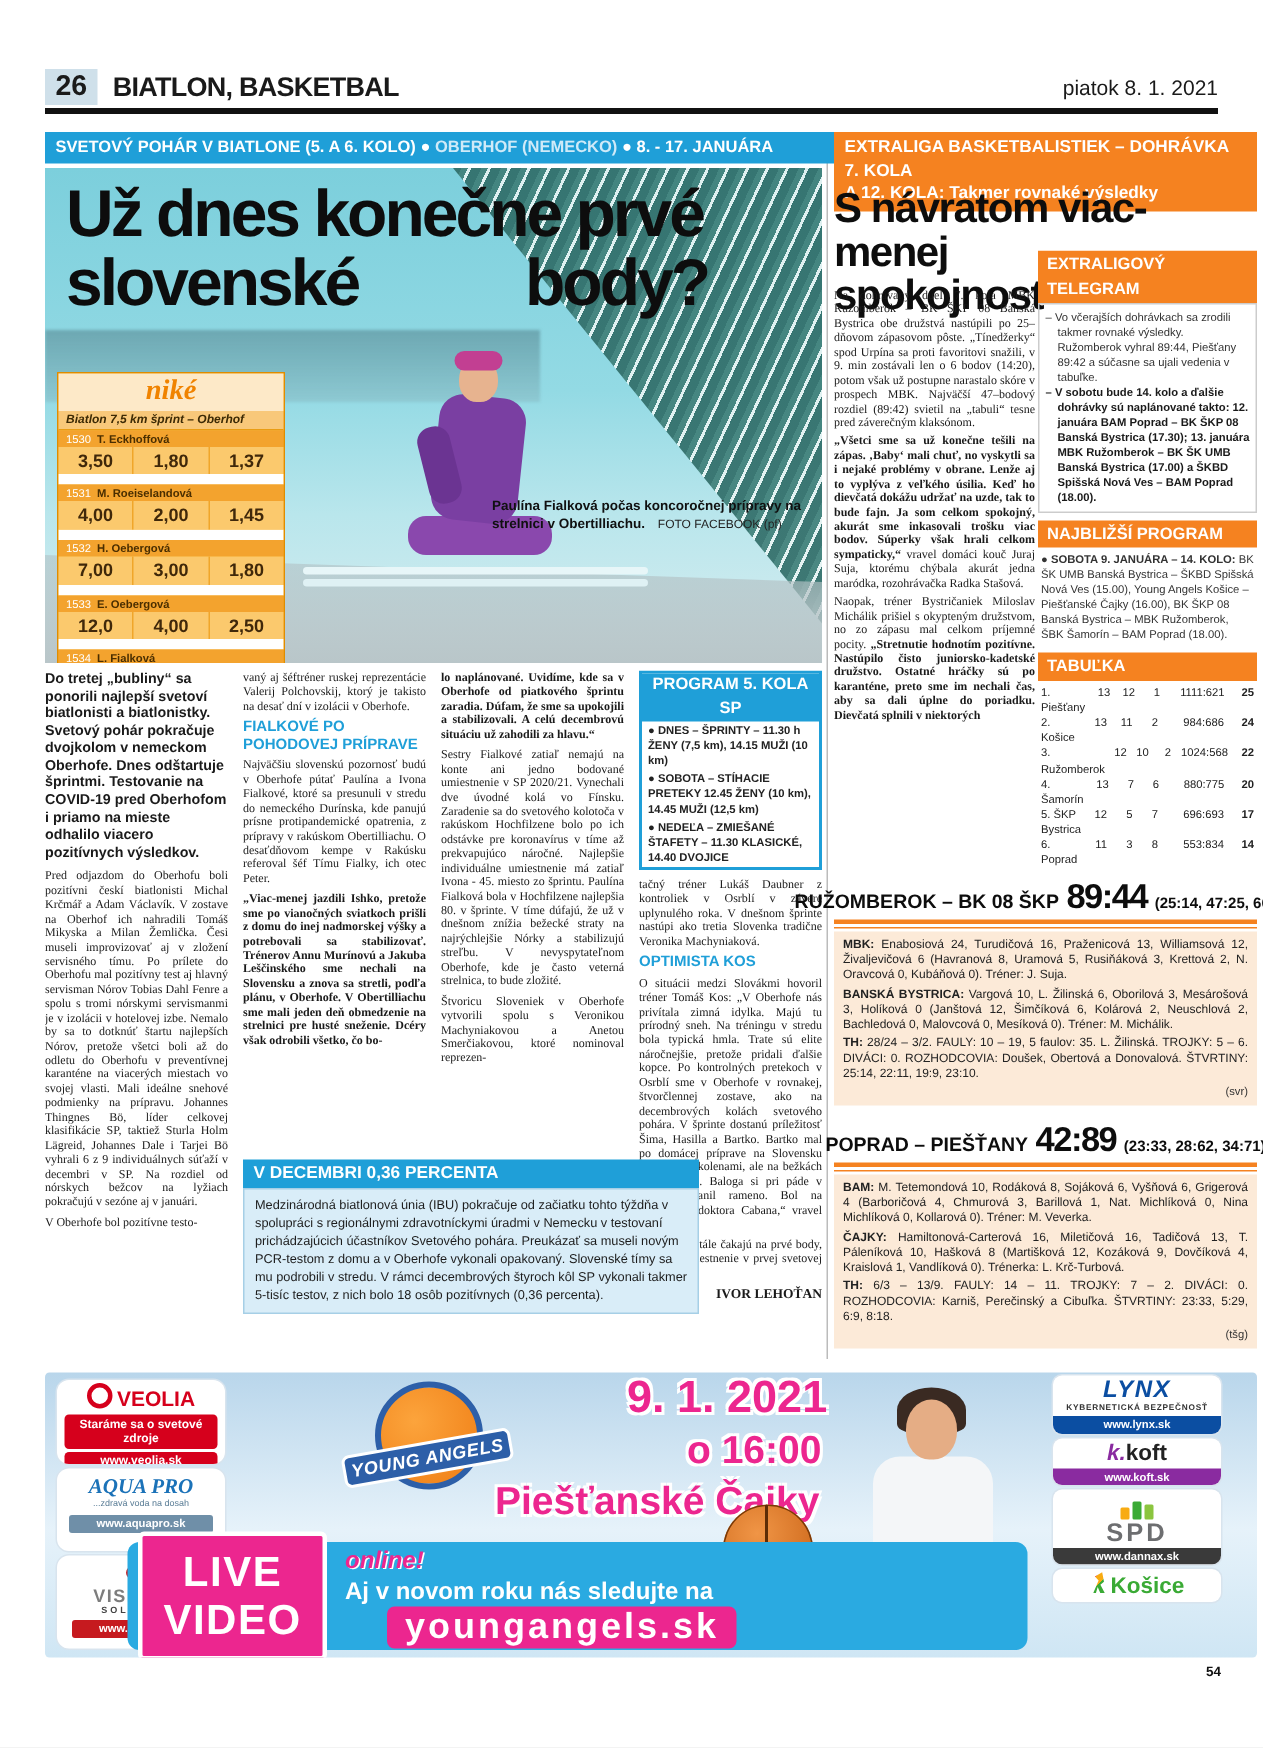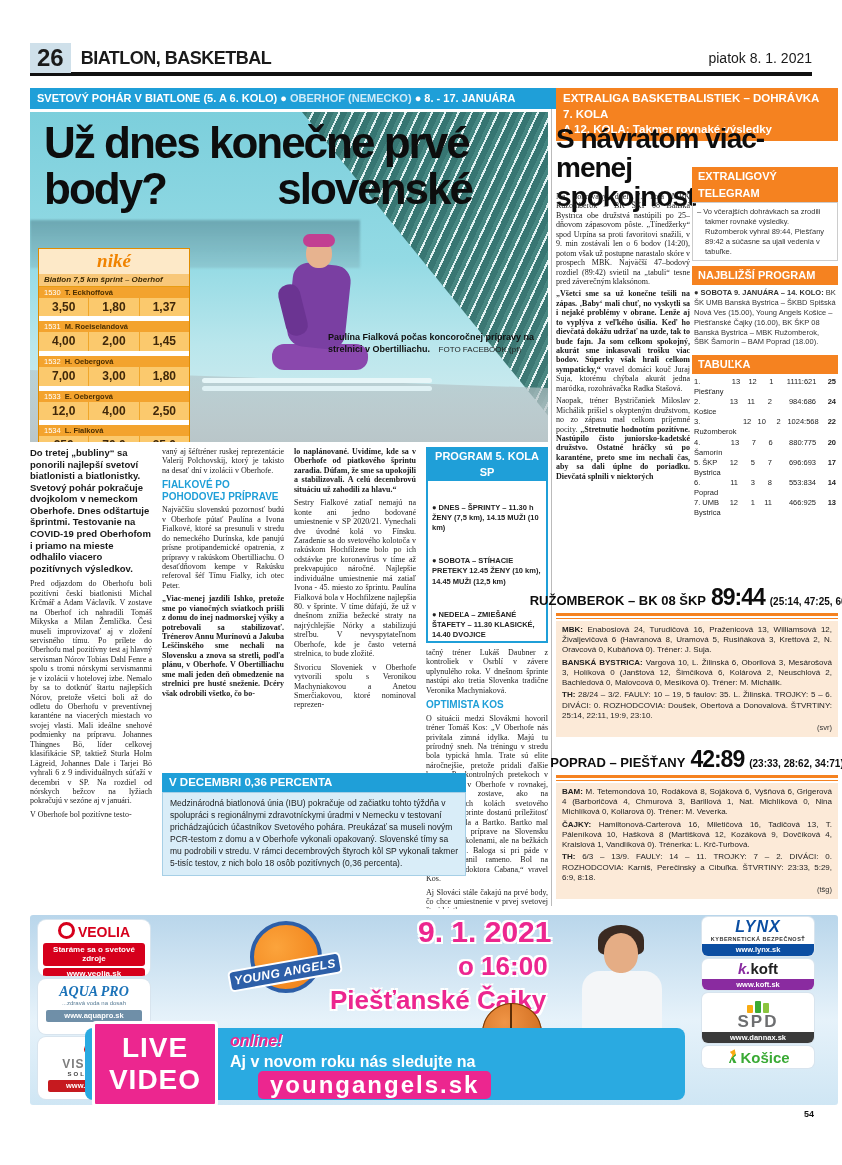--- a/index.html
+++ b/index.html
@@ -2,21 +2,21 @@
 <html><head>
 <meta charset="utf-8">
 <style>
   html,body{margin:0;padding:0;background:#e9e9e9;}
   .page{position:relative;width:842px;height:1165px;background:#fff;overflow:hidden;
         font-family:"Liberation Serif",serif;color:#1a1a1a;}
   
   .masthead{position:absolute;left:30px;top:44px;width:782px;height:28px;
             border-bottom:4px solid #111;display:flex;align-items:center;
             font-family:"Liberation Sans",sans-serif;}
-  .pageno{background:#cfe0ea;font-weight:bold;font-size:24px;padding:1px 7px;margin-right:10px;}
+  .pageno{background:#cfe0ea;font-weight:bold;font-size:19px;padding:1px 7px;margin-right:10px;}
   .sectitle{font-weight:bold;font-size:18px;letter-spacing:-.5px;}
   .dateline{margin-left:auto;font-size:14px;font-family:"Liberation Sans",sans-serif;}
   .vdivider{position:absolute;left:551px;top:88px;width:1px;height:818px;background:#bbb;}
   
   .banner-blue{position:absolute;left:30px;top:88px;width:594px;box-sizing:border-box;
                background:#1f9fd8;color:#fff;font:bold 11px/1.5 "Liberation Sans",sans-serif;
                padding:2px 7px;white-space:nowrap;}
   .banner-blue .mid{color:#cfeaf8;font-weight:bold;}
   .banner-orange{position:absolute;left:556px;top:88px;width:282px;box-sizing:border-box;
                  background:#f58220;color:#fff;font:bold 11.5px/1.35 "Liberation Sans",sans-serif;
@@ -46,37 +46,37 @@
            font:bold 9px/1.3 "Liberation Sans",sans-serif;color:#101010;}
   .caption .credit{font-weight:normal;font-size:8px;color:#222;margin-left:6px;}
   
   .nike{position:absolute;left:8px;top:136px;width:150px;background:#f7a823;
         border:1px solid #e08c00;font-family:"Liberation Sans",sans-serif;}
   .nike-logo{background:#fde9c8;text-align:center;font:bold italic 19px/1.2 "Liberation Serif",serif;
              color:#f08300;padding:1px 0;}
   .nike-event{background:#f8c succ;}
   .nike-event{background:#f8c87a;font:bold italic 8px/1.5 "Liberation Sans",sans-serif;color:#3c2a05;
               padding:0 5px;border-bottom:1px solid #e99d13;}
-  .nk-row{border-bottom:5px solid #ffffff;}
+  .nk-row{border-bottom:7px solid #ffffff;}
   .nk-strip{background:#f3a32e;padding:1px 5px;font-size:7.5px;color:#4a2e00;font-weight:bold;}
   .nk-strip .code{color:#fff;font-weight:normal;margin-right:4px;}
   .nk-odds{display:flex;background:#fbc96d;}
   .nk-odds span{flex:1;text-align:center;font:bold 12px/1.55 "Liberation Sans",sans-serif;color:#40280a;}
   .nk-odds span + span{border-left:1px solid #f0a62a;}
   
   .cols{position:absolute;left:30px;top:447px;width:518px;height:462px;display:flex;gap:10px;overflow:hidden;}
   .col{width:122px;overflow:hidden;}
   .bodyp{font:8px/1.18 "Liberation Serif",serif;text-align:justify;margin:0 0 4px 0;}
   .bodyp.bold{font-weight:bold;}
   .lede{font:bold 9.5px/1.22 "Liberation Sans",sans-serif;margin:0 0 5px 0;text-align:left;}
   .subhead{font:bold 10px/1.15 "Liberation Sans",sans-serif;color:#1f9fd8;margin:4px 0 3px 0;}
   .byline{font:bold 9px/1.2 "Liberation Serif",serif;text-align:right;margin-top:3px;}
   .program-box{border:2px solid #1f9fd8;margin-bottom:5px;}
   .program-hd{background:#1f9fd8;color:#fff;text-align:center;font:bold 11px/1.45 "Liberation Sans",sans-serif;}
-  .pg-item{font:bold 7.5px/1.35 "Liberation Sans",sans-serif;padding:1px 4px;color:#222;margin-top:21px;}
+  .pg-item{font:bold 7.5px/1.35 "Liberation Sans",sans-serif;padding:1px 4px;color:#222;}
   .dec-box{position:absolute;left:162px;top:773px;width:304px;font-family:"Liberation Sans",sans-serif;}
   .dec-hd{background:#1f9fd8;color:#fff;font:bold 11.5px/1.5 "Liberation Sans",sans-serif;padding:1px 7px;}
   .dec-bd{background:#d9edf8;border:1px solid #a6cfe6;padding:5px 7px;font-size:8.5px;line-height:1.4;color:#1c1c1c;}
   
   .bb-headline{position:absolute;left:556px;top:124px;margin:0;width:282px;
                font:bold 28px/1.04 "Liberation Sans",sans-serif;letter-spacing:-1px;color:#0d0d0d;}
   .bb-text{position:absolute;left:556px;top:192px;width:134px;height:388px;overflow:hidden;
            font:8px/1.18 "Liberation Serif",serif;text-align:justify;}
   .bb-text p{margin:0 0 3px 0;}
   .bb-right{position:absolute;left:692px;top:167px;width:146px;max-height:412px;overflow:hidden;
@@ -195,22 +195,22 @@
       <div class="ath-ski"></div>
       <div class="ath-leg"></div>
       <div class="ath-body"></div>
       <div class="ath-arm"></div>
       <div class="ath-head"></div>
       <div class="ath-band"></div>
     </div>
     <h1 class="headline">
       <span>Už dnes konečne prvé</span>
       <span class="l2">
+        <span>slovenské</span>
         <span>body?</span>
-        <span>slovenské</span>
       </span>
     </h1>
     <div class="nike">
       <div class="nike-logo">niké</div>
       <div class="nike-event">Biatlon 7,5 km šprint – Oberhof</div>
       <div class="nk-row">
           <div class="nk-strip">
             <span class="code">1530</span><span>T. Eckhoffová</span>
           </div>
           <div class="nk-odds">
@@ -315,20 +315,21 @@
   <div class="bb-text">
     <p>Na dohrávaný duel 7. kola MBK Ružomberok – BK ŠKP 08 Banská Bystrica obe družstvá nastúpili po 25–dňovom zápasovom pôste. „Tínedžerky“ spod Urpína sa proti favoritovi snažili, v 9. min zostávali len o 6 bodov (14:20), potom však už postupne narastalo skóre v prospech MBK. Najväčší 47–bodový rozdiel (89:42) svietil na „tabuli“ tesne pred záverečným klaksónom.</p>
     <p><b>„Všetci sme sa už konečne tešili na zápas. ‚Baby‘ mali chuť, no vyskytli sa i nejaké problémy v obrane. Lenže aj to vyplýva z veľkého úsilia. Keď ho dievčatá dokážu udržať na uzde, tak to bude fajn. Ja som celkom spokojný, akurát sme inkasovali trošku viac bodov. Súperky však hrali celkom sympaticky,“</b> <span>vravel domáci kouč Juraj Suja, ktorému chýbala akurát jedna maródka, rozohrávačka Radka Stašová.</span></p>
     <p><span>Naopak, tréner Bystričaniek Miloslav Michálik prišiel s okypteným družstvom, no zo zápasu mal celkom príjemné pocity.</span> <b>„Stretnutie hodnotím pozitívne. Nastúpilo čisto juniorsko-kadetské družstvo. Ostatné hráčky sú po karanténe, preto sme im nechali čas, aby sa dali úplne do poriadku. Dievčatá splnili v niektorých</b></p>
   </div>
 
   <div class="bb-right">
     <div class="o-hd">EXTRALIGOVÝ TELEGRAM</div>
     <div class="tele-box">
       <p class="tele-item">– Vo včerajších dohrávkach sa zrodili takmer rovnaké výsledky. Ružomberok vyhral 89:44, Piešťany 89:42 a súčasne sa ujali vedenia v tabuľke.</p>
+      <p class="tele-item bold">– V sobotu bude 14. kolo a ďalšie dohrávky sú naplánované takto: 12. januára BAM Poprad – BK ŠKP 08 Banská Bystrica (17.30); 13. januára MBK Ružomberok – BK ŠK UMB Banská Bystrica (17.00) a ŠKBD Spišská Nová Ves – BAM Poprad (18.00).</p>
     </div>
     <div class="o-hd">NAJBLIŽŠÍ PROGRAM</div>
     <div class="prog-text">
       <b>● SOBOTA 9. JANUÁRA – 14. KOLO:</b><span> BK ŠK UMB Banská Bystrica – ŠKBD Spišská Nová Ves (15.00), Young Angels Košice – Piešťanské Čajky (16.00), BK ŠKP 08 Banská Bystrica – MBK Ružomberok, ŠBK Šamorín – BAM Poprad (18.00).</span>
     </div>
     <div class="o-hd">TABUĽKA</div>
     <div class="tbl">
       <div class="trow">
           <span class="tname">1. Piešťany</span>
           <span class="n">13</span>

